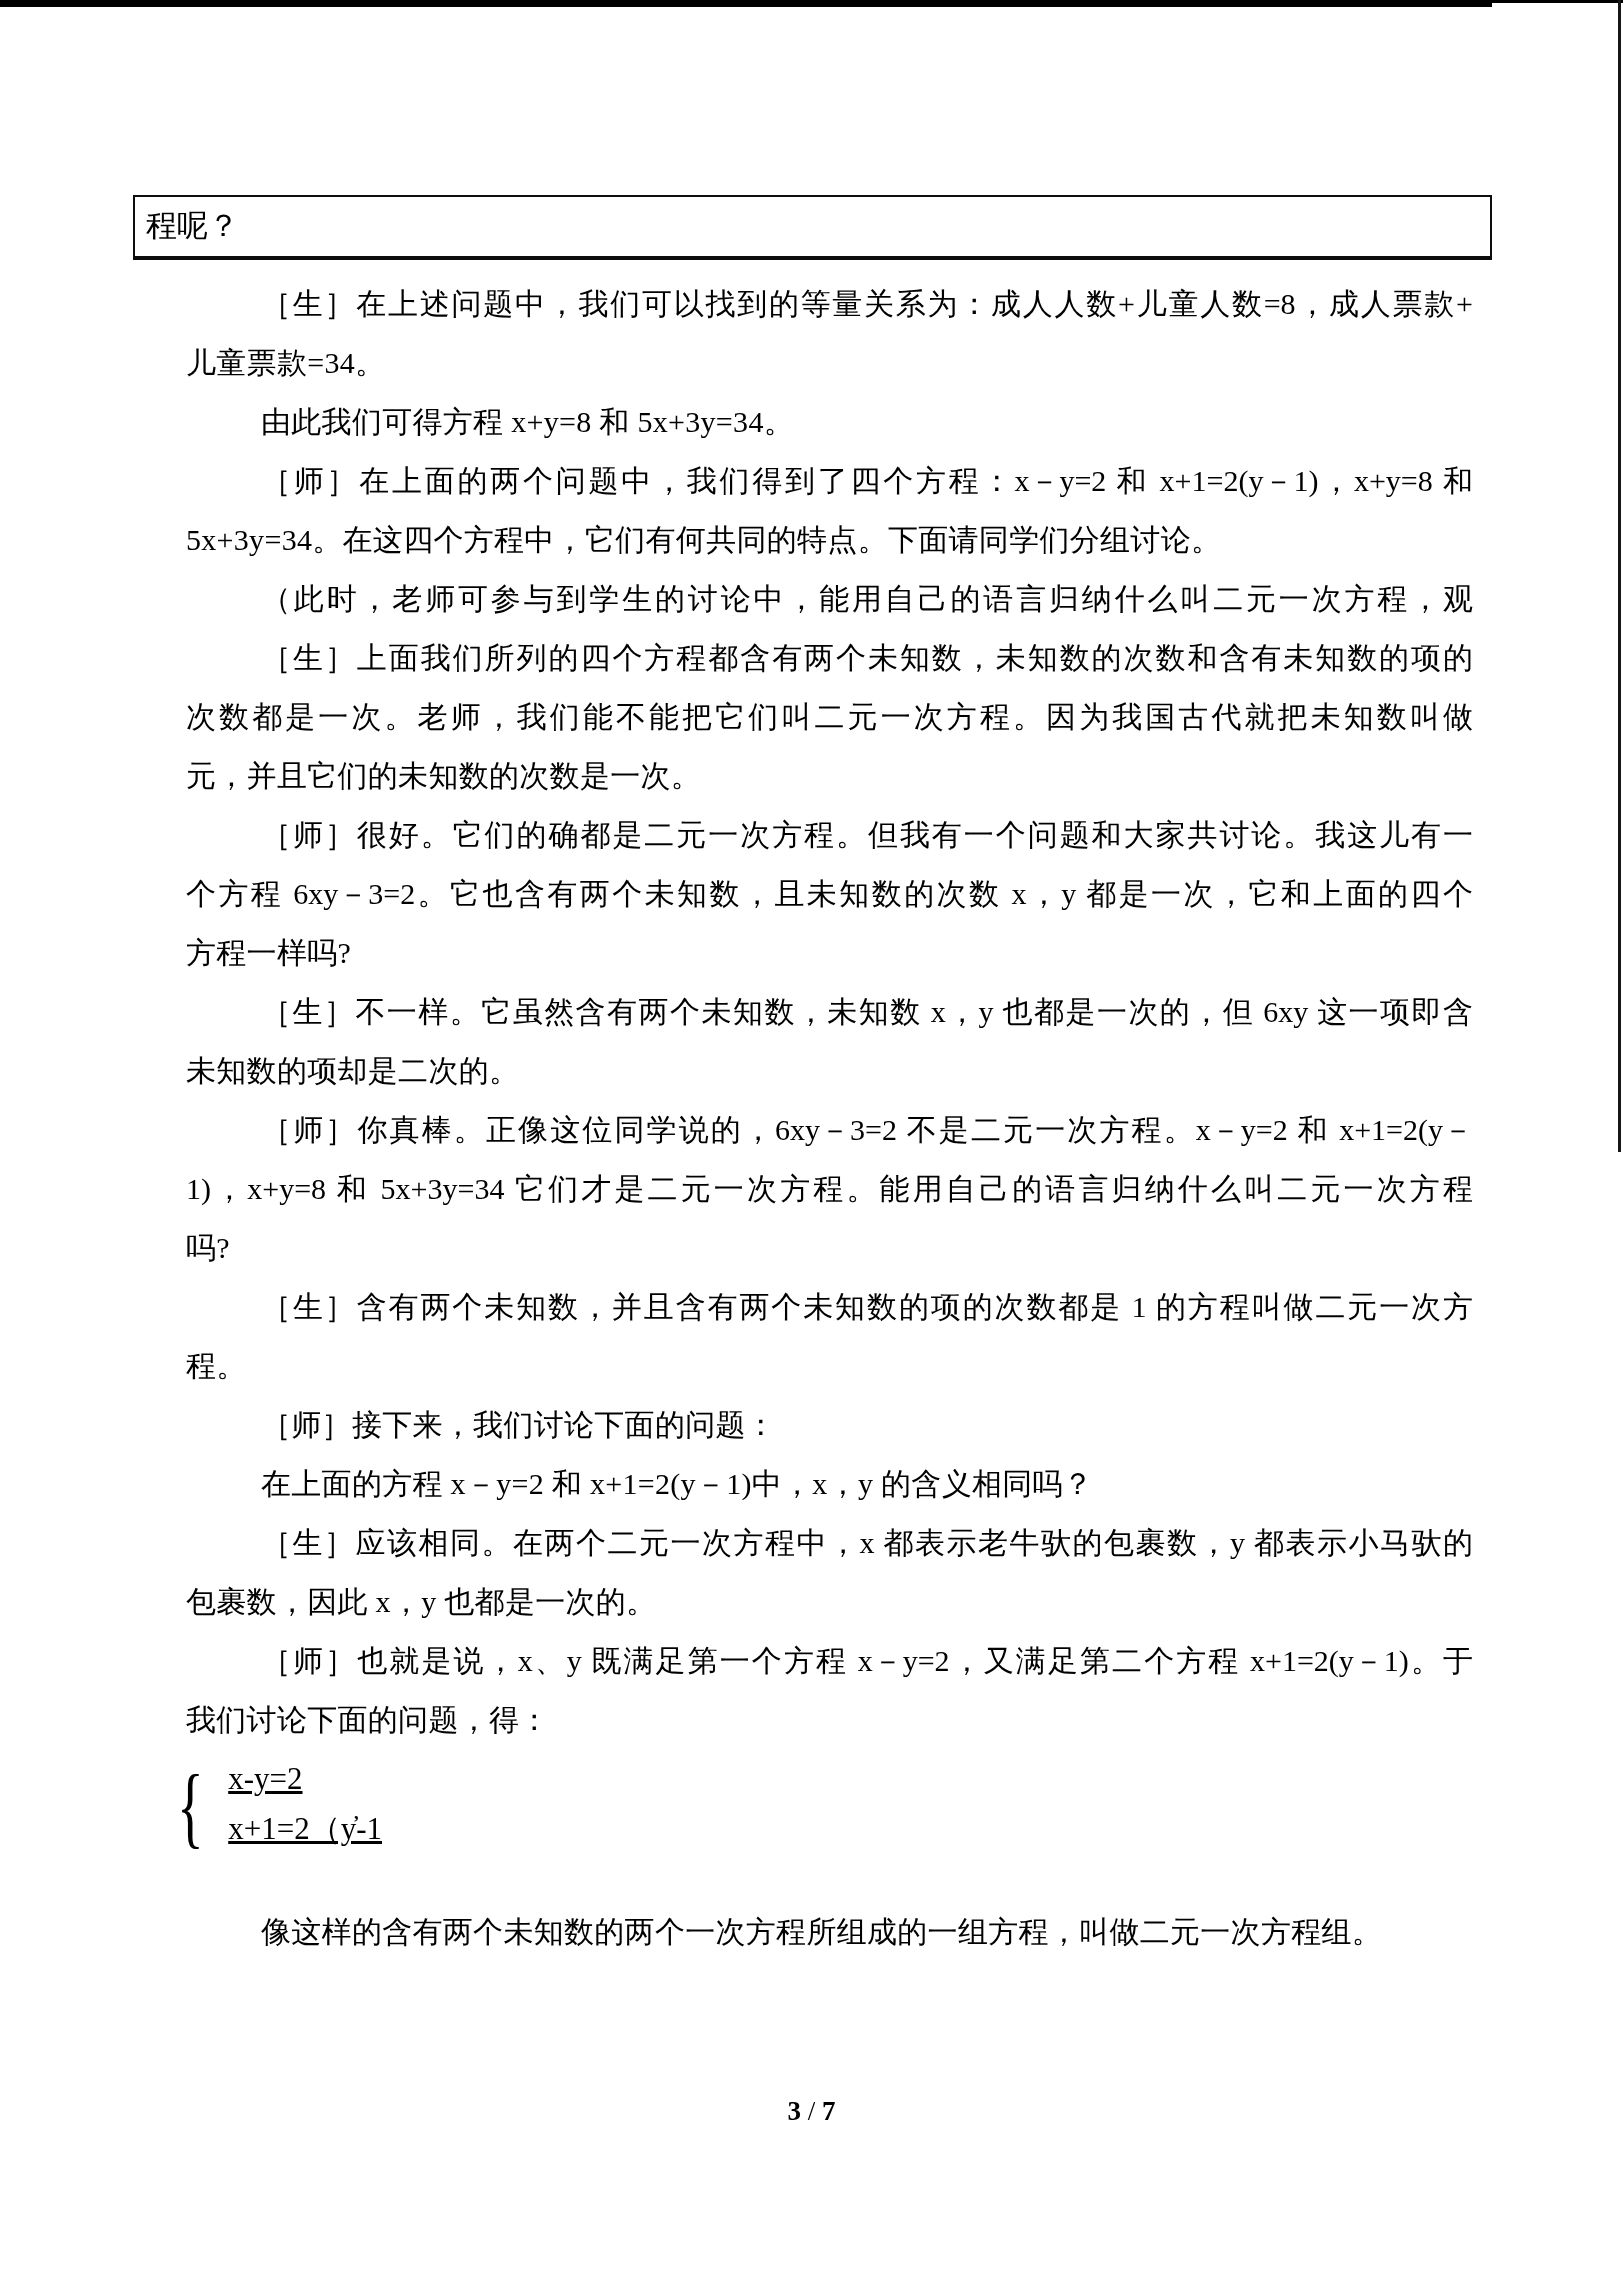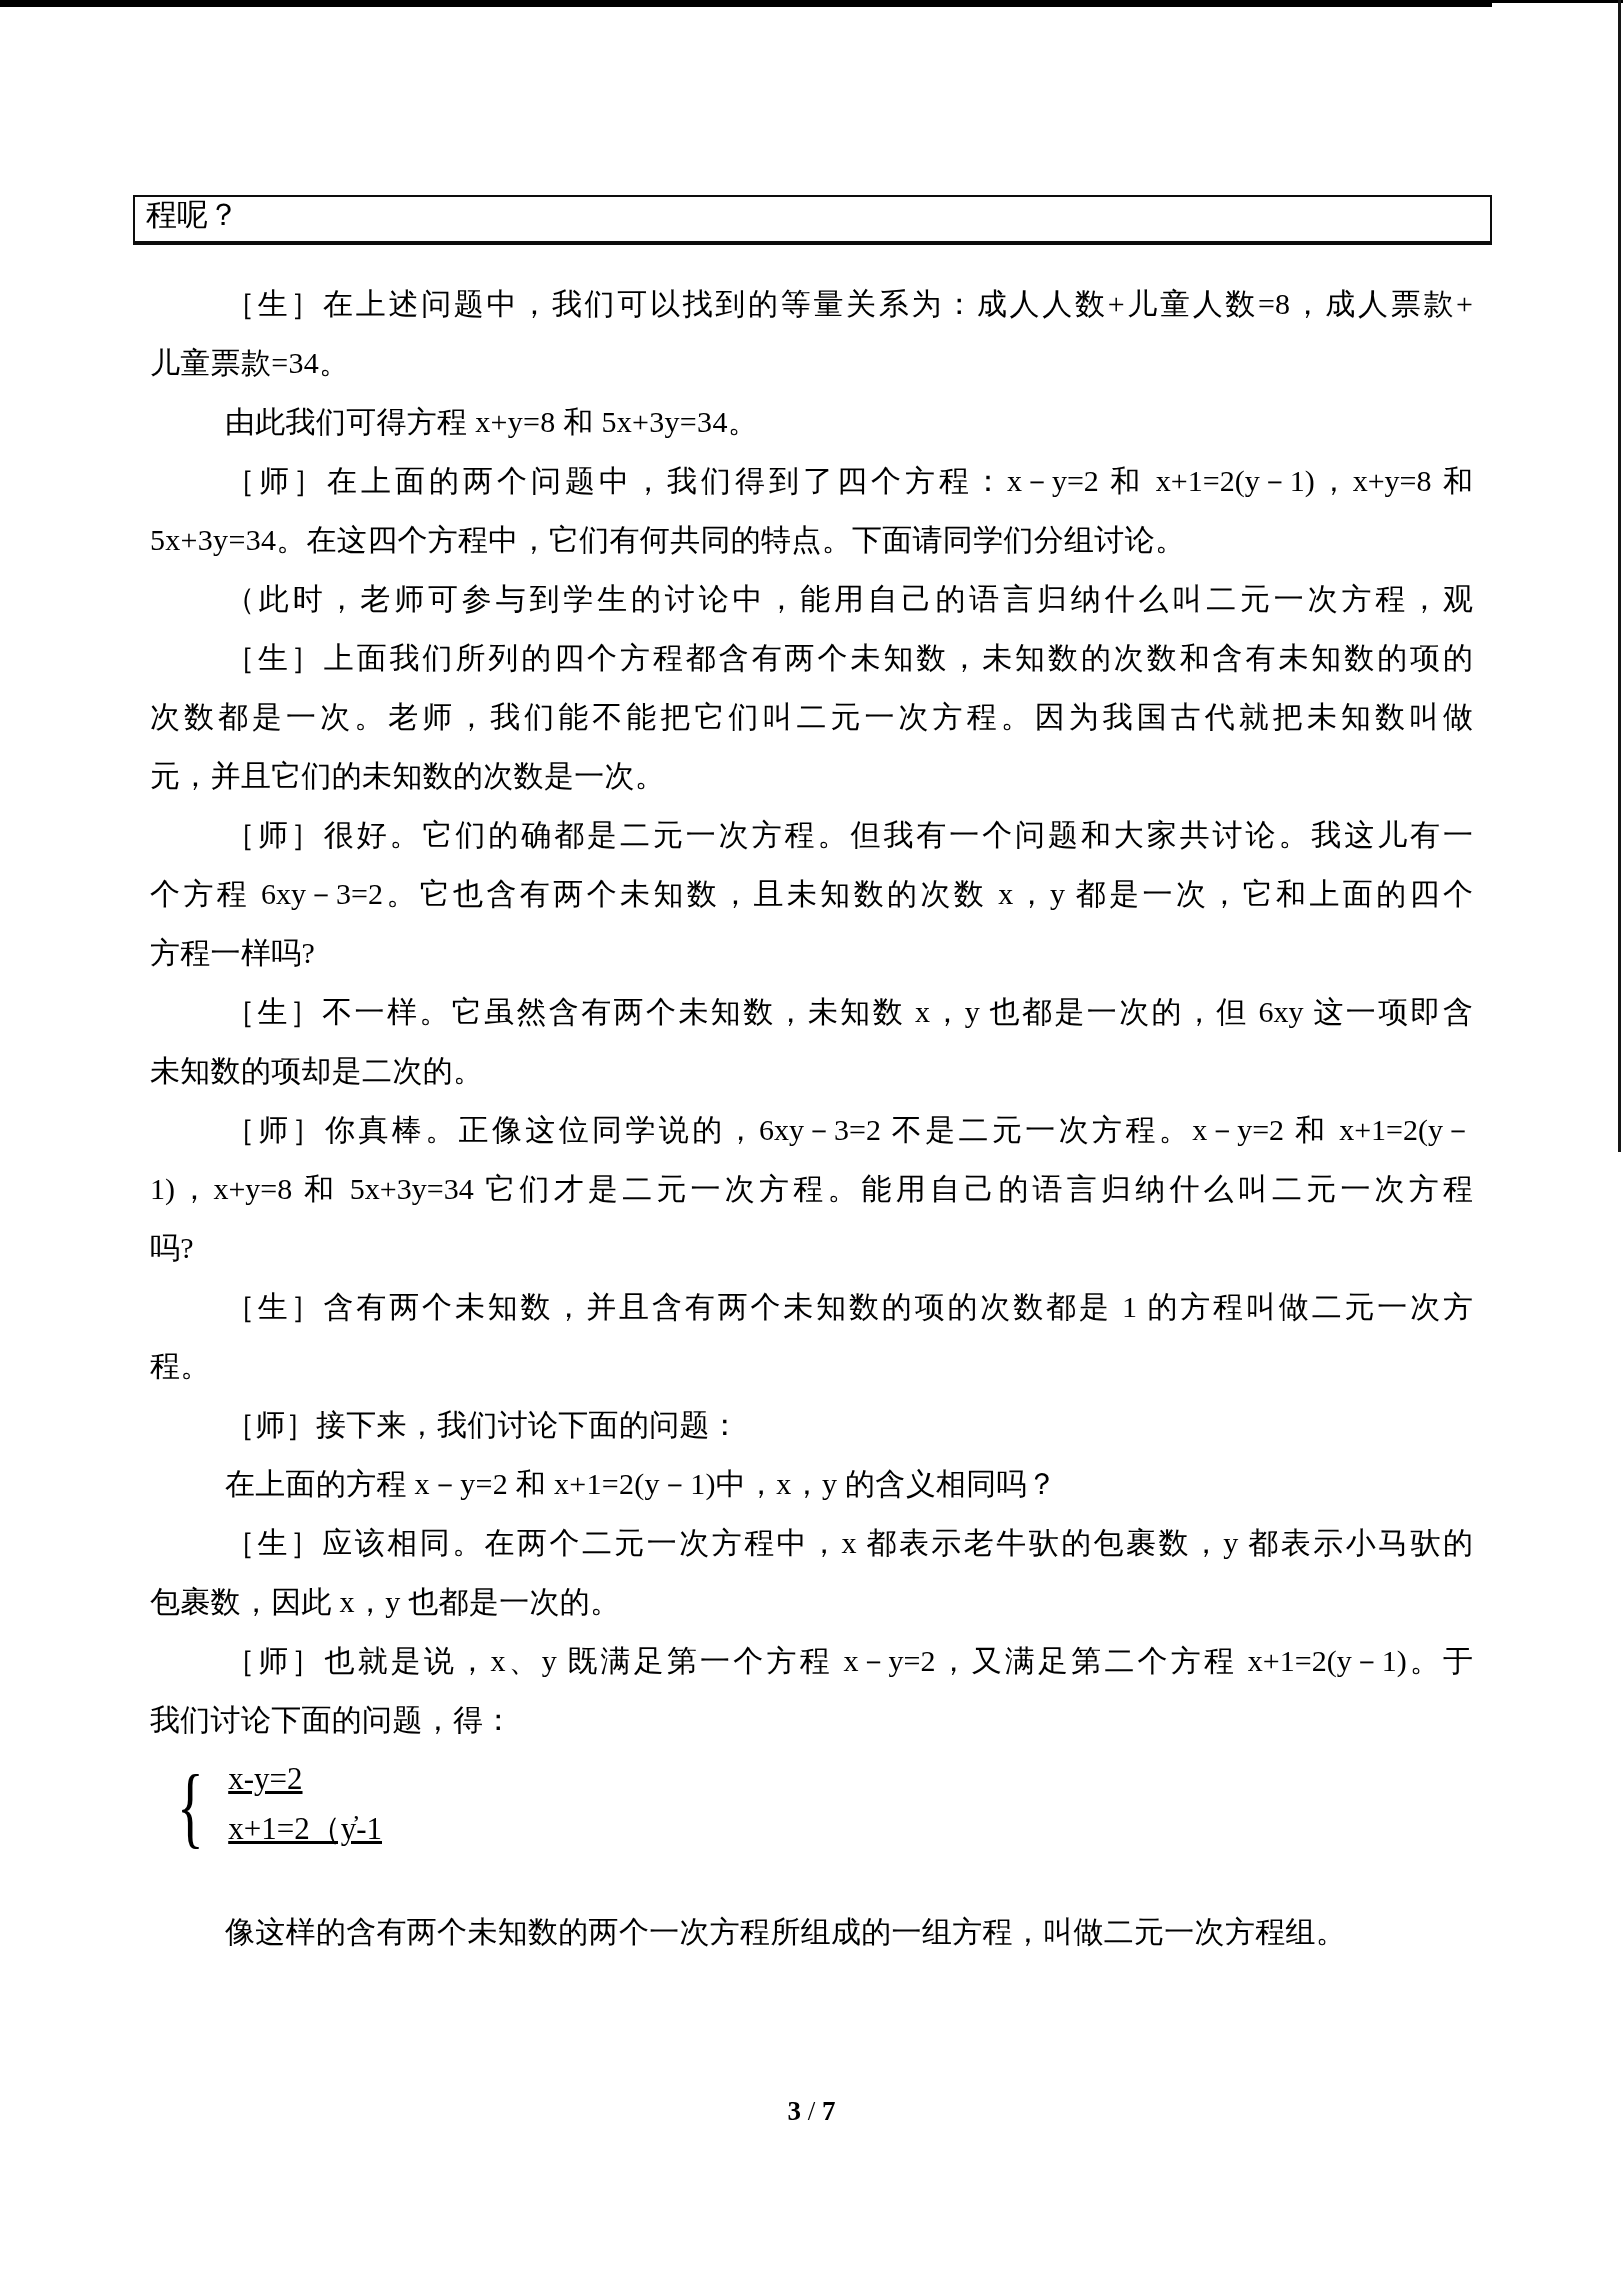--- a/index.html
+++ b/index.html
@@ -11,34 +11,35 @@
     color:#000;
     overflow:hidden;
   }
   
   .top-rule-full{position:absolute;left:0;top:0;width:1623px;height:2.7px;background:#000;}
   .top-rule-thick{position:absolute;left:0;top:0;width:1492px;height:6.8px;background:#000;}
   .right-rule{position:absolute;left:1618px;top:0;width:2.7px;height:1152px;background:#161616;}
 
   
   .title-box{
-    position:absolute;left:133px;top:195px;width:1359px;height:50px;
+    position:absolute;left:133px;top:195px;width:1359px;height:65px;
     border:2px solid #0d0d0d;border-bottom-width:4.8px;
     box-sizing:border-box;
-    display:flex;align-items:flex-start;
+    display:flex;align-items:center;
     padding:0 0 2.7px 11px;
   }
   .title-box span{font-size:31px;line-height:35px;}
 
   
   .flow{position:absolute;left:150px;top:274px;width:1323px;}
   .line{
     font-size:30px;line-height:59px;height:59px;
     white-space:nowrap;
     letter-spacing:0.3px;
+    margin-left:36px;
   }
   .line.indent{padding-left:75px;}
   .line.fill{text-align:justify;text-align-last:justify;letter-spacing:normal;}
 
   
   .eq-block{height:153px;display:flex;align-items:flex-start;padding-top:4.1px;box-sizing:border-box;}
   .eq-brace{
     display:inline-block;
     font-size:90px;line-height:108px;
     font-weight:400;

